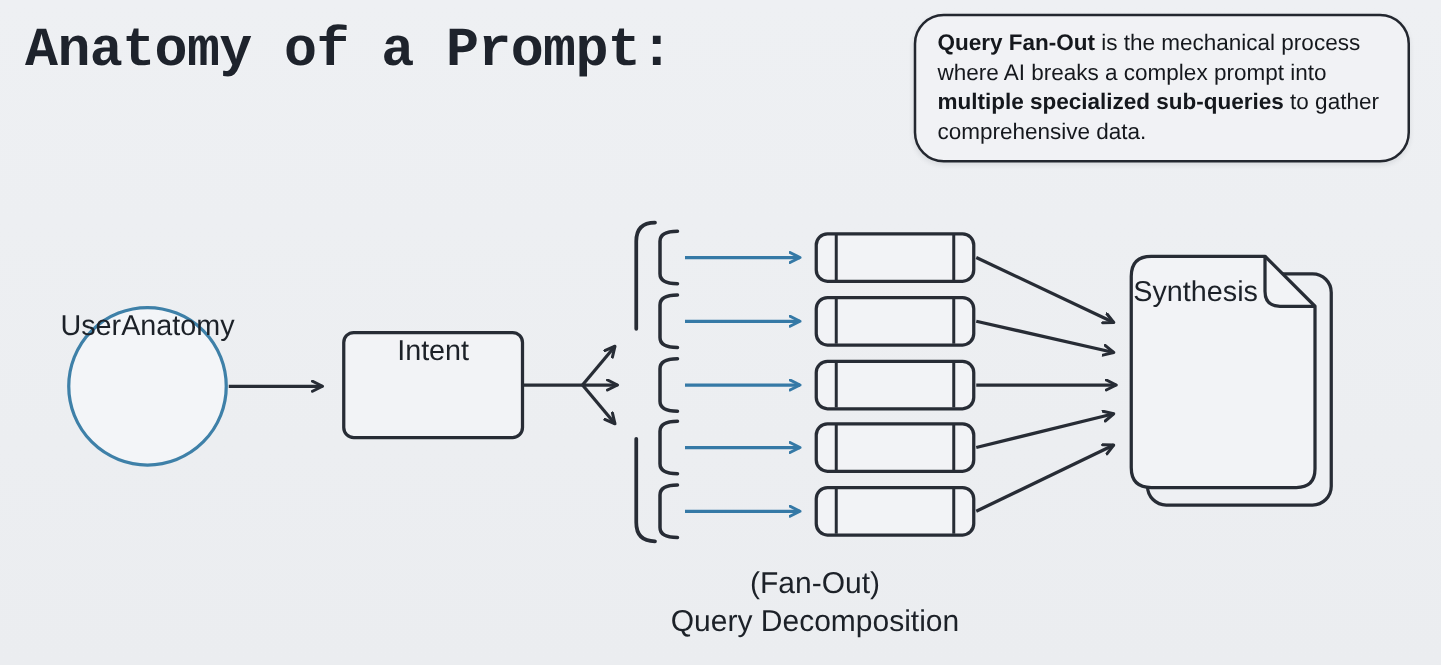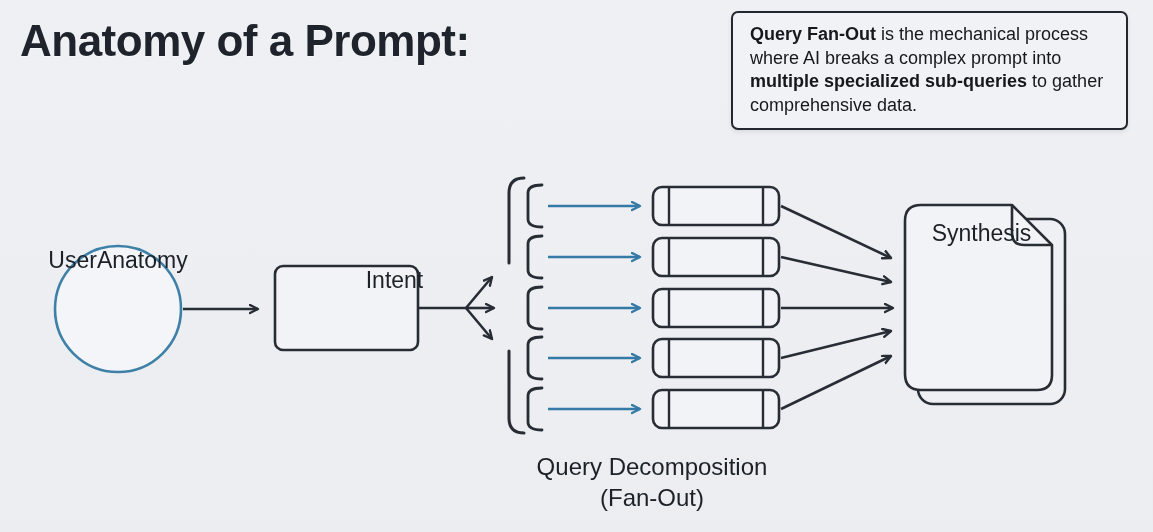--- a/index.html
+++ b/index.html
@@ -9,45 +9,46 @@
     background:#edeef1;
   }
   .stage{position:relative;width:1153px;height:532px;background:linear-gradient(180deg,#eef0f3 0%,#ebedf0 100%);}
 
   
   .title{
     position:absolute;left:20px;top:13px;
     font-size:44px;line-height:56px;font-weight:bold;
     color:#1e232c;letter-spacing:-0.5px;
     text-shadow:0 1px 1px rgba(255,255,255,0.6);
+    font-family:Liberation Mono, monospace;
   }
   .title span{display:block;}
 
   .info-box{
     position:absolute;left:731px;top:11px;width:397px;box-sizing:border-box;
-    border:2px solid #23272f;border-radius:7px;
+    border:2px solid #23272f;border-radius:24px;
     background:#f1f2f5;
     padding:10px 16px 11px 17px;
     font-size:18px;line-height:23.5px;color:#15181d;
     box-shadow:0 2px 4px rgba(40,45,60,0.10);
   }
   .info-box b{font-weight:bold;}
 
   
   .diagram{position:absolute;left:0;top:0;width:1153px;height:532px;}
 
   
   .node-label{
     position:absolute;display:flex;flex-direction:row;
     justify-content:center;text-align:center;
     color:#1c2128;font-size:23px;line-height:29px;
   }
   .lbl-user{left:55px;top:246px;width:126px;height:126px;}
-  .lbl-intent{left:275px;top:266px;width:143px;height:84px;margin-left:48px;}
-  .lbl-synthesis{left:917px;top:205px;width:129px;height:185px;padding-top:14px;box-sizing:border-box;}
+  .lbl-intent{left:275px;top:266px;width:143px;height:84px;}
+  .lbl-synthesis{left:892px;top:205px;width:129px;height:185px;padding-top:14px;box-sizing:border-box;}
   .caption{
     position:absolute;left:438px;top:451px;width:428px;
     text-align:center;color:#1c2128;font-size:24px;line-height:31px;
   }
   .caption span{display:block;}
 </style>
 </head>
 <body>
 
 <div class="stage">
@@ -141,17 +142,17 @@
 
   <div class="node-label lbl-intent">
     <span>Intent</span>
   </div>
 
   <div class="node-label lbl-synthesis">
     <span>Synthesis</span>
   </div>
 
   <div class="caption">
+    <span>(Fan-Out)</span>
     <span>Query Decomposition</span>
-    <span>(Fan-Out)</span>
   </div>
 
 </div>
 
 </body></html>

